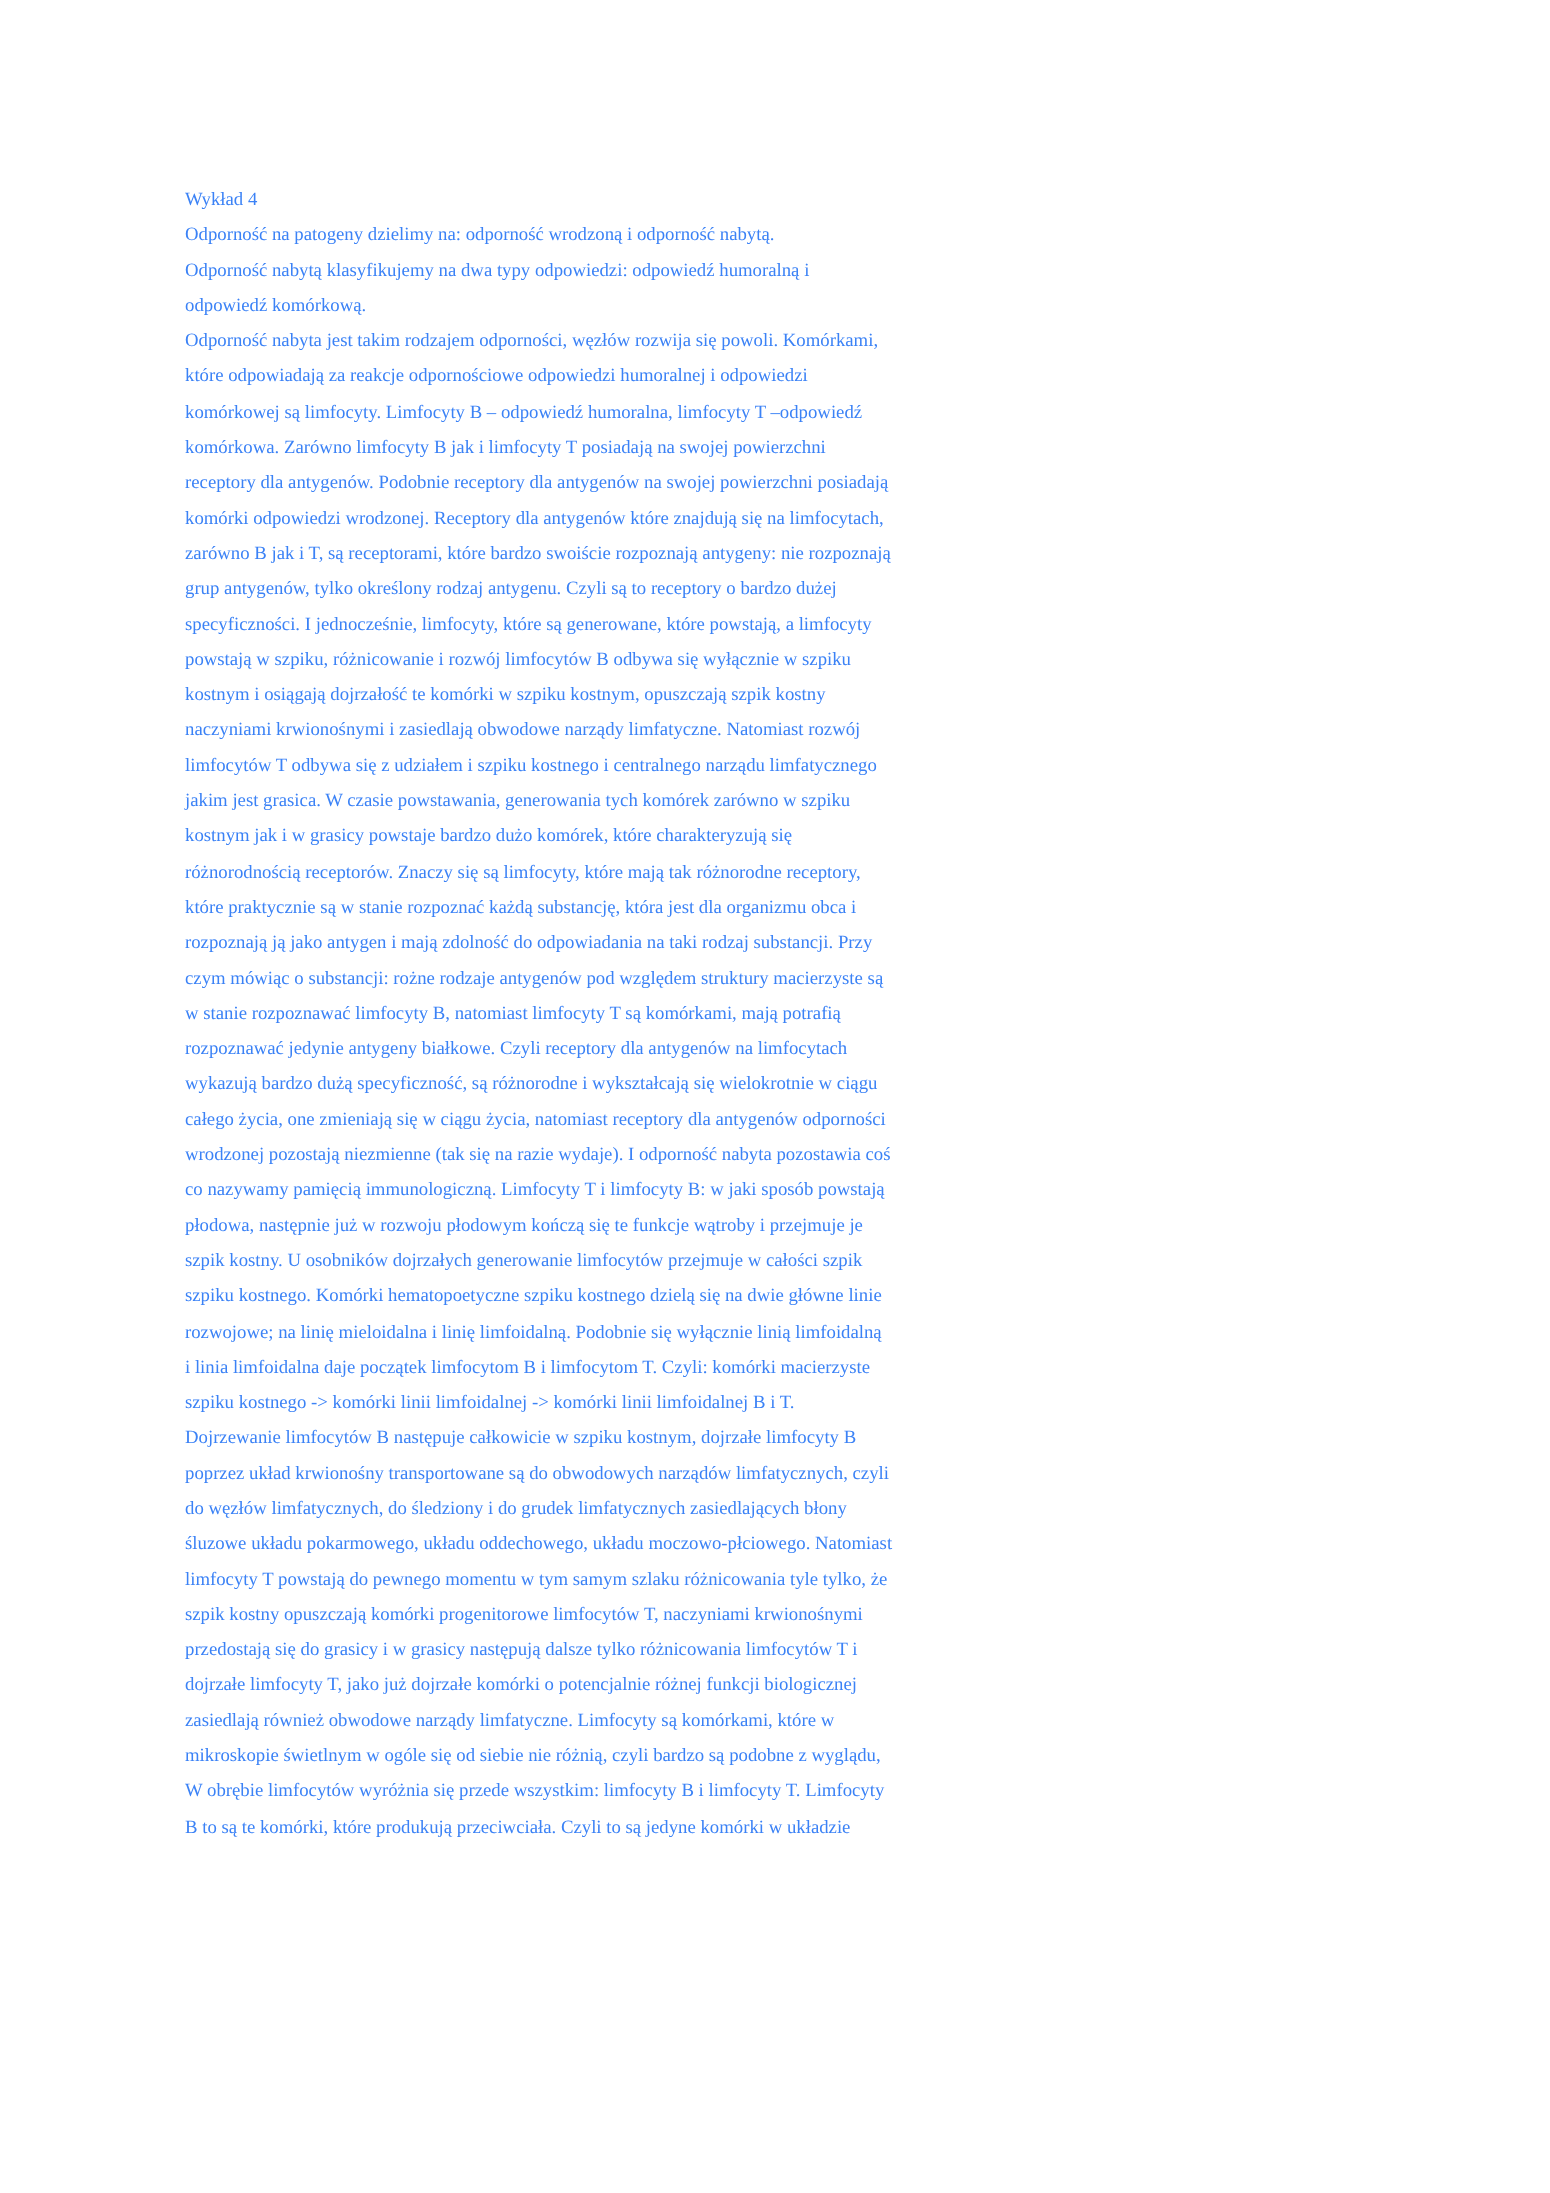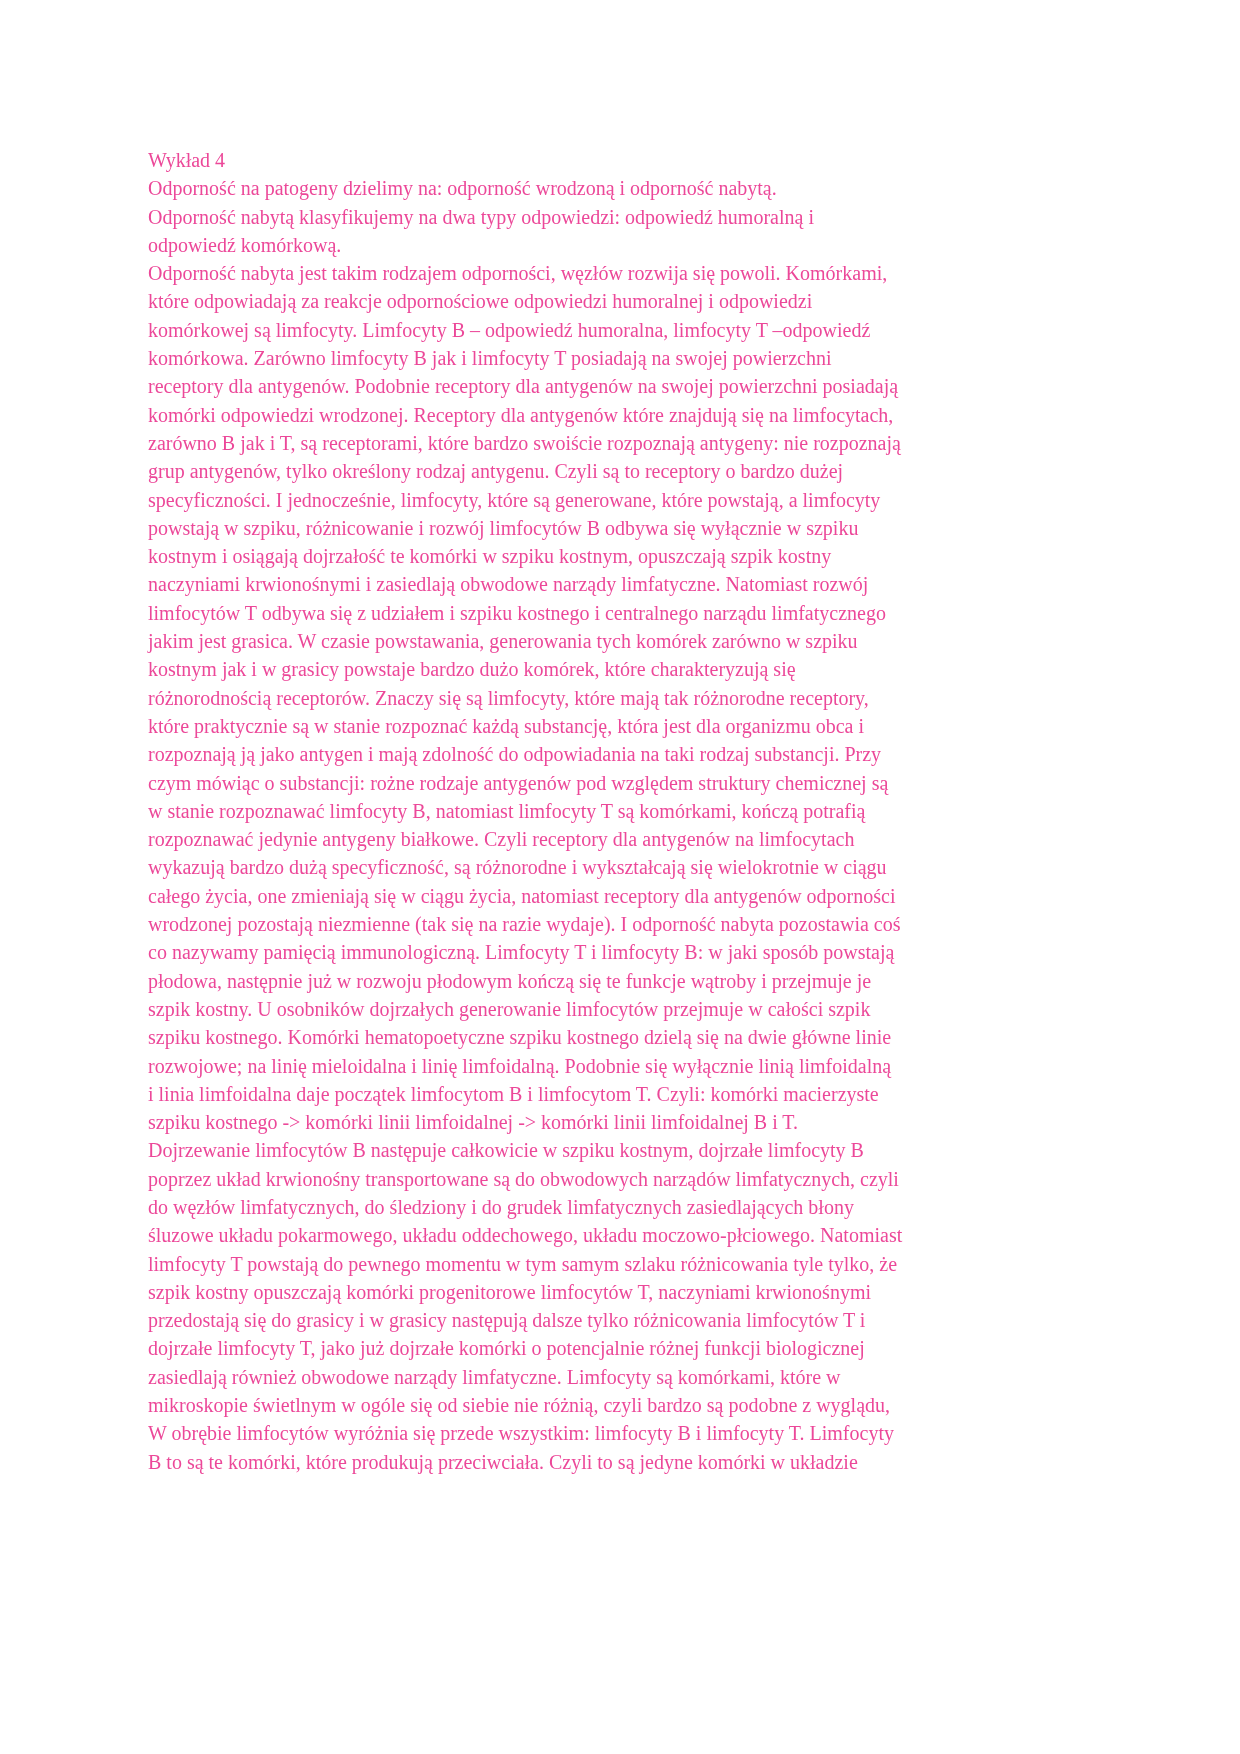--- a/index.html
+++ b/index.html
@@ -1,20 +1,20 @@
 <!DOCTYPE html>
 <html><head>
   <meta charset="utf-8">
   <style>
     html, body { margin: 0; padding: 0; background: #ffffff; }
     body { width: 1240px; height: 1754px; position: relative; overflow: hidden; }
     .page {
       position: absolute; left: 148px; top: 146px; width: 960px;
       font-family: "Liberation Serif", "DejaVu Serif", serif;
-      font-size: 20px; line-height: 28.3px; color: #ec4899;
+      font-size: 15px; line-height: 28.3px; color: #3b82f6;
     }
     .line { white-space: nowrap; }
   </style>
 </head>
 <body>
 
 <div class="page">
   <div class="line">Wykład 4</div>
   <div id="body-lines">
       <div class="line">Odporność na patogeny dzielimy na: odporność wrodzoną i odporność nabytą.</div>
@@ -31,22 +31,22 @@
       <div class="line">specyficzności. I jednocześnie, limfocyty, które są generowane, które powstają, a limfocyty</div>
       <div class="line">powstają w szpiku, różnicowanie i rozwój limfocytów B odbywa się wyłącznie w szpiku</div>
       <div class="line">kostnym i osiągają dojrzałość te komórki w szpiku kostnym, opuszczają szpik kostny</div>
       <div class="line">naczyniami krwionośnymi i zasiedlają obwodowe narządy limfatyczne. Natomiast rozwój</div>
       <div class="line">limfocytów T odbywa się z udziałem i szpiku kostnego i centralnego narządu limfatycznego</div>
       <div class="line">jakim jest grasica. W czasie powstawania, generowania tych komórek zarówno w szpiku</div>
       <div class="line">kostnym jak i w grasicy powstaje bardzo dużo komórek, które charakteryzują się</div>
       <div class="line">różnorodnością receptorów. Znaczy się są limfocyty, które mają tak różnorodne receptory,</div>
       <div class="line">które praktycznie są w stanie rozpoznać każdą substancję, która jest dla organizmu obca i</div>
       <div class="line">rozpoznają ją jako antygen i mają zdolność do odpowiadania na taki rodzaj substancji. Przy</div>
-      <div class="line">czym mówiąc o substancji: rożne rodzaje antygenów pod względem struktury chemicznej są</div>
-      <div class="line">w stanie rozpoznawać limfocyty B, natomiast limfocyty T są komórkami, kończą potrafią</div>
+      <div class="line">czym mówiąc o substancji: rożne rodzaje antygenów pod względem struktury macierzyste są</div>
+      <div class="line">w stanie rozpoznawać limfocyty B, natomiast limfocyty T są komórkami, mają potrafią</div>
       <div class="line">rozpoznawać jedynie antygeny białkowe. Czyli receptory dla antygenów na limfocytach</div>
       <div class="line">wykazują bardzo dużą specyficzność, są różnorodne i wykształcają się wielokrotnie w ciągu</div>
       <div class="line">całego życia, one zmieniają się w ciągu życia, natomiast receptory dla antygenów odporności</div>
       <div class="line">wrodzonej pozostają niezmienne (tak się na razie wydaje). I odporność nabyta pozostawia coś</div>
       <div class="line">co nazywamy pamięcią immunologiczną. Limfocyty T i limfocyty B: w jaki sposób powstają</div>
       <div class="line">płodowa, następnie już w rozwoju płodowym kończą się te funkcje wątroby i przejmuje je</div>
       <div class="line">szpik kostny. U osobników dojrzałych generowanie limfocytów przejmuje w całości szpik</div>
       <div class="line">szpiku kostnego. Komórki hematopoetyczne szpiku kostnego dzielą się na dwie główne linie</div>
       <div class="line">rozwojowe; na linię mieloidalna i linię limfoidalną. Podobnie się wyłącznie linią limfoidalną</div>
       <div class="line">i linia limfoidalna daje początek limfocytom B i limfocytom T. Czyli: komórki macierzyste</div>

